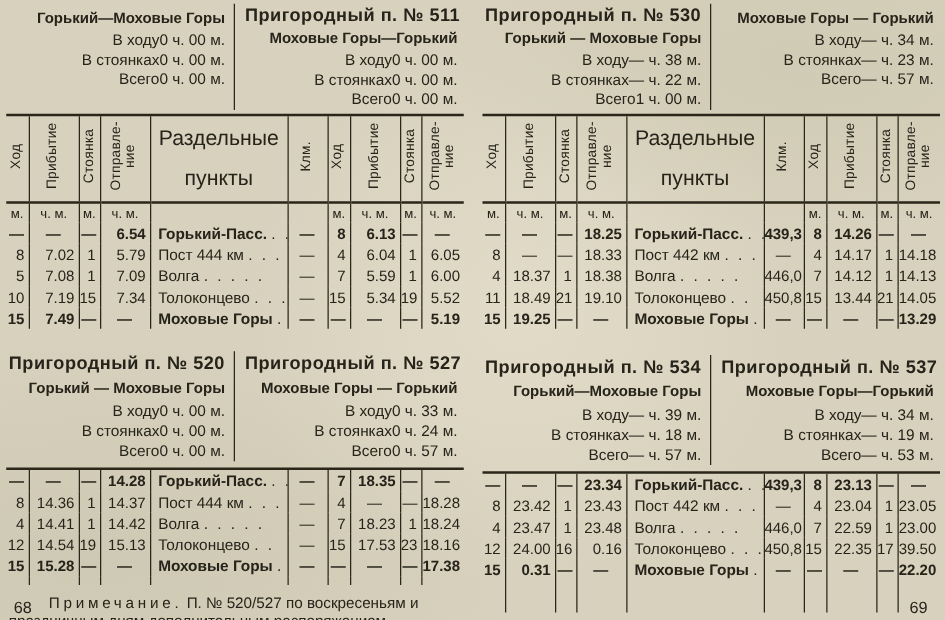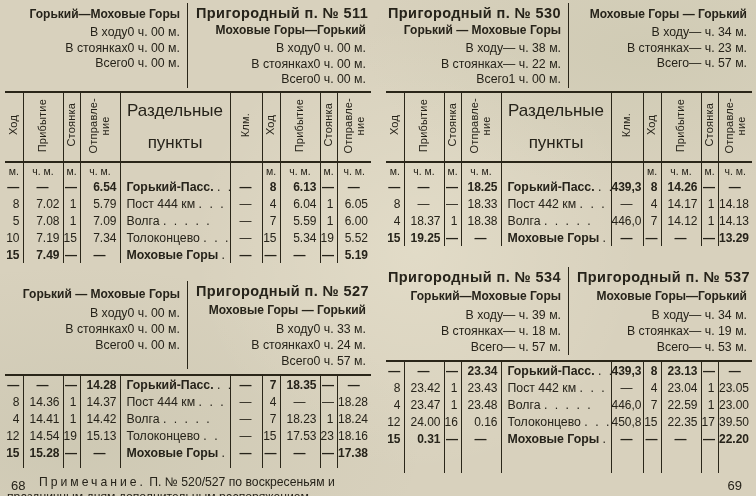--- a/index.html
+++ b/index.html
@@ -199,20 +199,21 @@
               <td class="dash">—</td>
               <td>5.19</td>
             </tr>
           </tbody>
       </table>
     </section>
 
     <section class="block block2">
       <div class="info">
         <div class="half first">
+          <div class="train-title">Пригородный п. № 520</div>
           <div class="train-route">Горький — Моховые Горы</div>
           <div class="stat">
               <span>В ходу</span>
               <span>0 ч. 00 м.</span>
             </div>
           <div class="stat">
               <span>В стоянках</span>
               <span>0 ч. 00 м.</span>
             </div>
           <div class="stat">
@@ -441,20 +442,32 @@
               <td>18.37</td>
               <td>1</td>
               <td>18.38</td>
               <td class="station"><span>Волга </span><span class="leader">. . . . .</span></td>
               <td>446,0</td>
               <td>7</td>
               <td>14.12</td>
               <td>1</td>
               <td>14.13</td>
             </tr>
+            <tr>
+              <td>11</td>
+              <td>18.49</td>
+              <td>21</td>
+              <td>19.10</td>
+              <td class="station"><span>Толоконцево </span><span class="leader">. .</span></td>
+              <td>450,8</td>
+              <td>15</td>
+              <td>13.44</td>
+              <td>21</td>
+              <td>14.05</td>
+            </tr>
             <tr class="b">
               <td>15</td>
               <td>19.25</td>
               <td class="dash">—</td>
               <td class="dash">—</td>
               <td class="station"><span>Моховые Горы </span><span class="leader">.</span></td>
               <td class="dash">—</td>
               <td class="dash">—</td>
               <td class="dash">—</td>
               <td class="dash">—</td>

